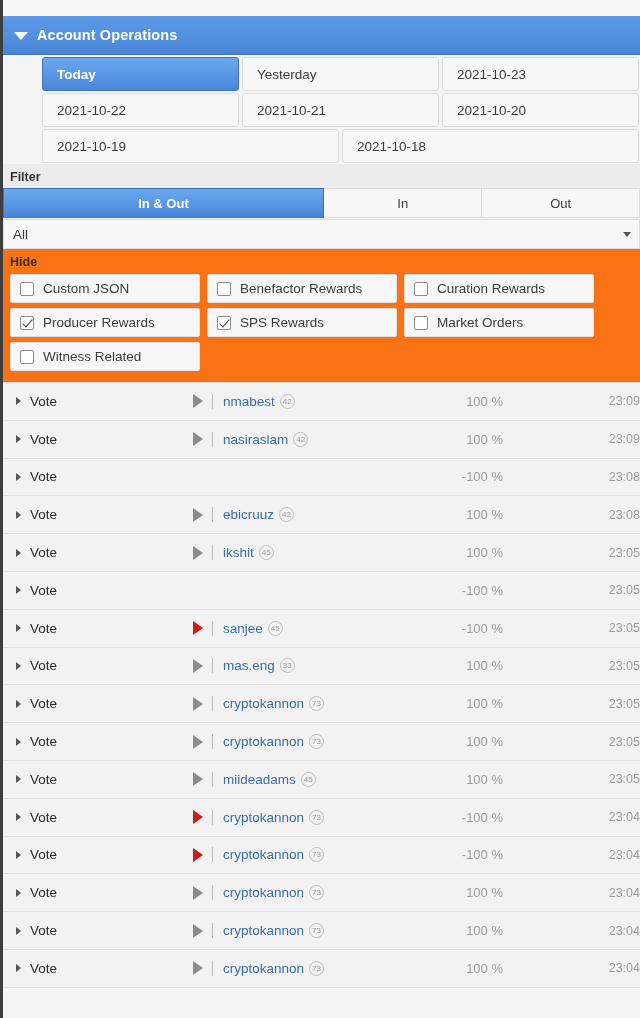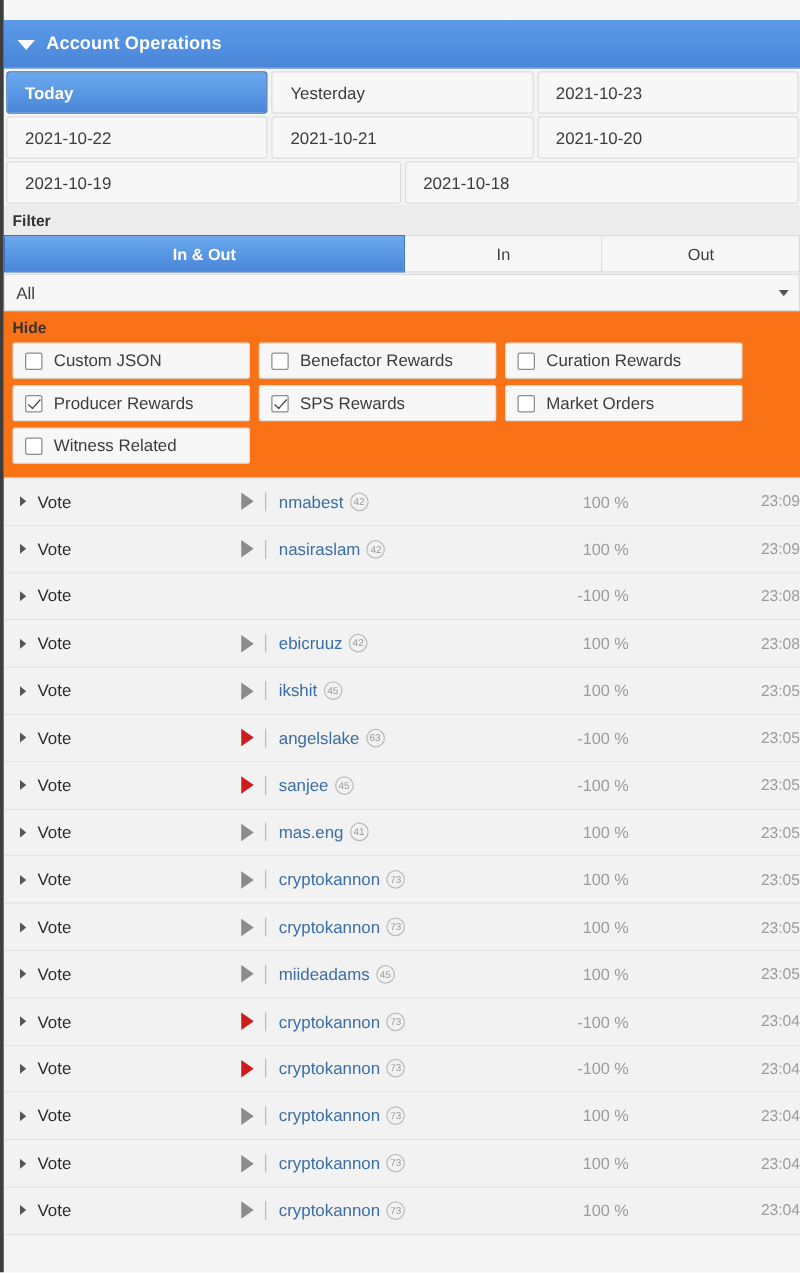--- a/index.html
+++ b/index.html
@@ -37,21 +37,21 @@
     width: 0; height: 0;
     border-left: 7px solid transparent;
     border-right: 7px solid transparent;
     border-top: 8px solid #ffffff;
     margin-right: 9px;
     margin-top: 1px;
   }
 
   
   .date-area { background: #f4f4f4; padding: 1px 0 0 0; }
-  .date-row { display: flex; }
+  .date-row { display: flex; padding-left: 37px; }
   .date-btn {
     height: 34px;
     margin: 1px 1px 1px 2px;
     background: #f7f7f7;
     border: 1px solid #dddddd;
     border-radius: 3px;
     display: flex;
     align-items: center;
     padding-left: 14px;
     font-size: 13.5px;
@@ -385,26 +385,20 @@
           <span class="rep">45</span>
         </div>
         <div class="tx-pct">100 %</div>
         <div class="tx-time">23:05</div>
       </div>
       <div class="tx-row">
         <div class="tx-left">
           <span class="chev-right"></span>
           <span class="tx-type">Vote</span>
         </div>
-        <div class="tx-mid">
-          <span class="play neg"></span>
-          <span class="divider-bar"></span>
-          <a class="uname" href="#">angelslake</a>
-          <span class="rep">63</span>
-        </div>
         <div class="tx-pct">-100 %</div>
         <div class="tx-time">23:05</div>
       </div>
       <div class="tx-row">
         <div class="tx-left">
           <span class="chev-right"></span>
           <span class="tx-type">Vote</span>
         </div>
         <div class="tx-mid">
           <span class="play neg"></span>
@@ -417,21 +411,21 @@
       </div>
       <div class="tx-row">
         <div class="tx-left">
           <span class="chev-right"></span>
           <span class="tx-type">Vote</span>
         </div>
         <div class="tx-mid">
           <span class="play"></span>
           <span class="divider-bar"></span>
           <a class="uname" href="#">mas.eng</a>
-          <span class="rep">41</span>
+          <span class="rep">33</span>
         </div>
         <div class="tx-pct">100 %</div>
         <div class="tx-time">23:05</div>
       </div>
       <div class="tx-row">
         <div class="tx-left">
           <span class="chev-right"></span>
           <span class="tx-type">Vote</span>
         </div>
         <div class="tx-mid">

